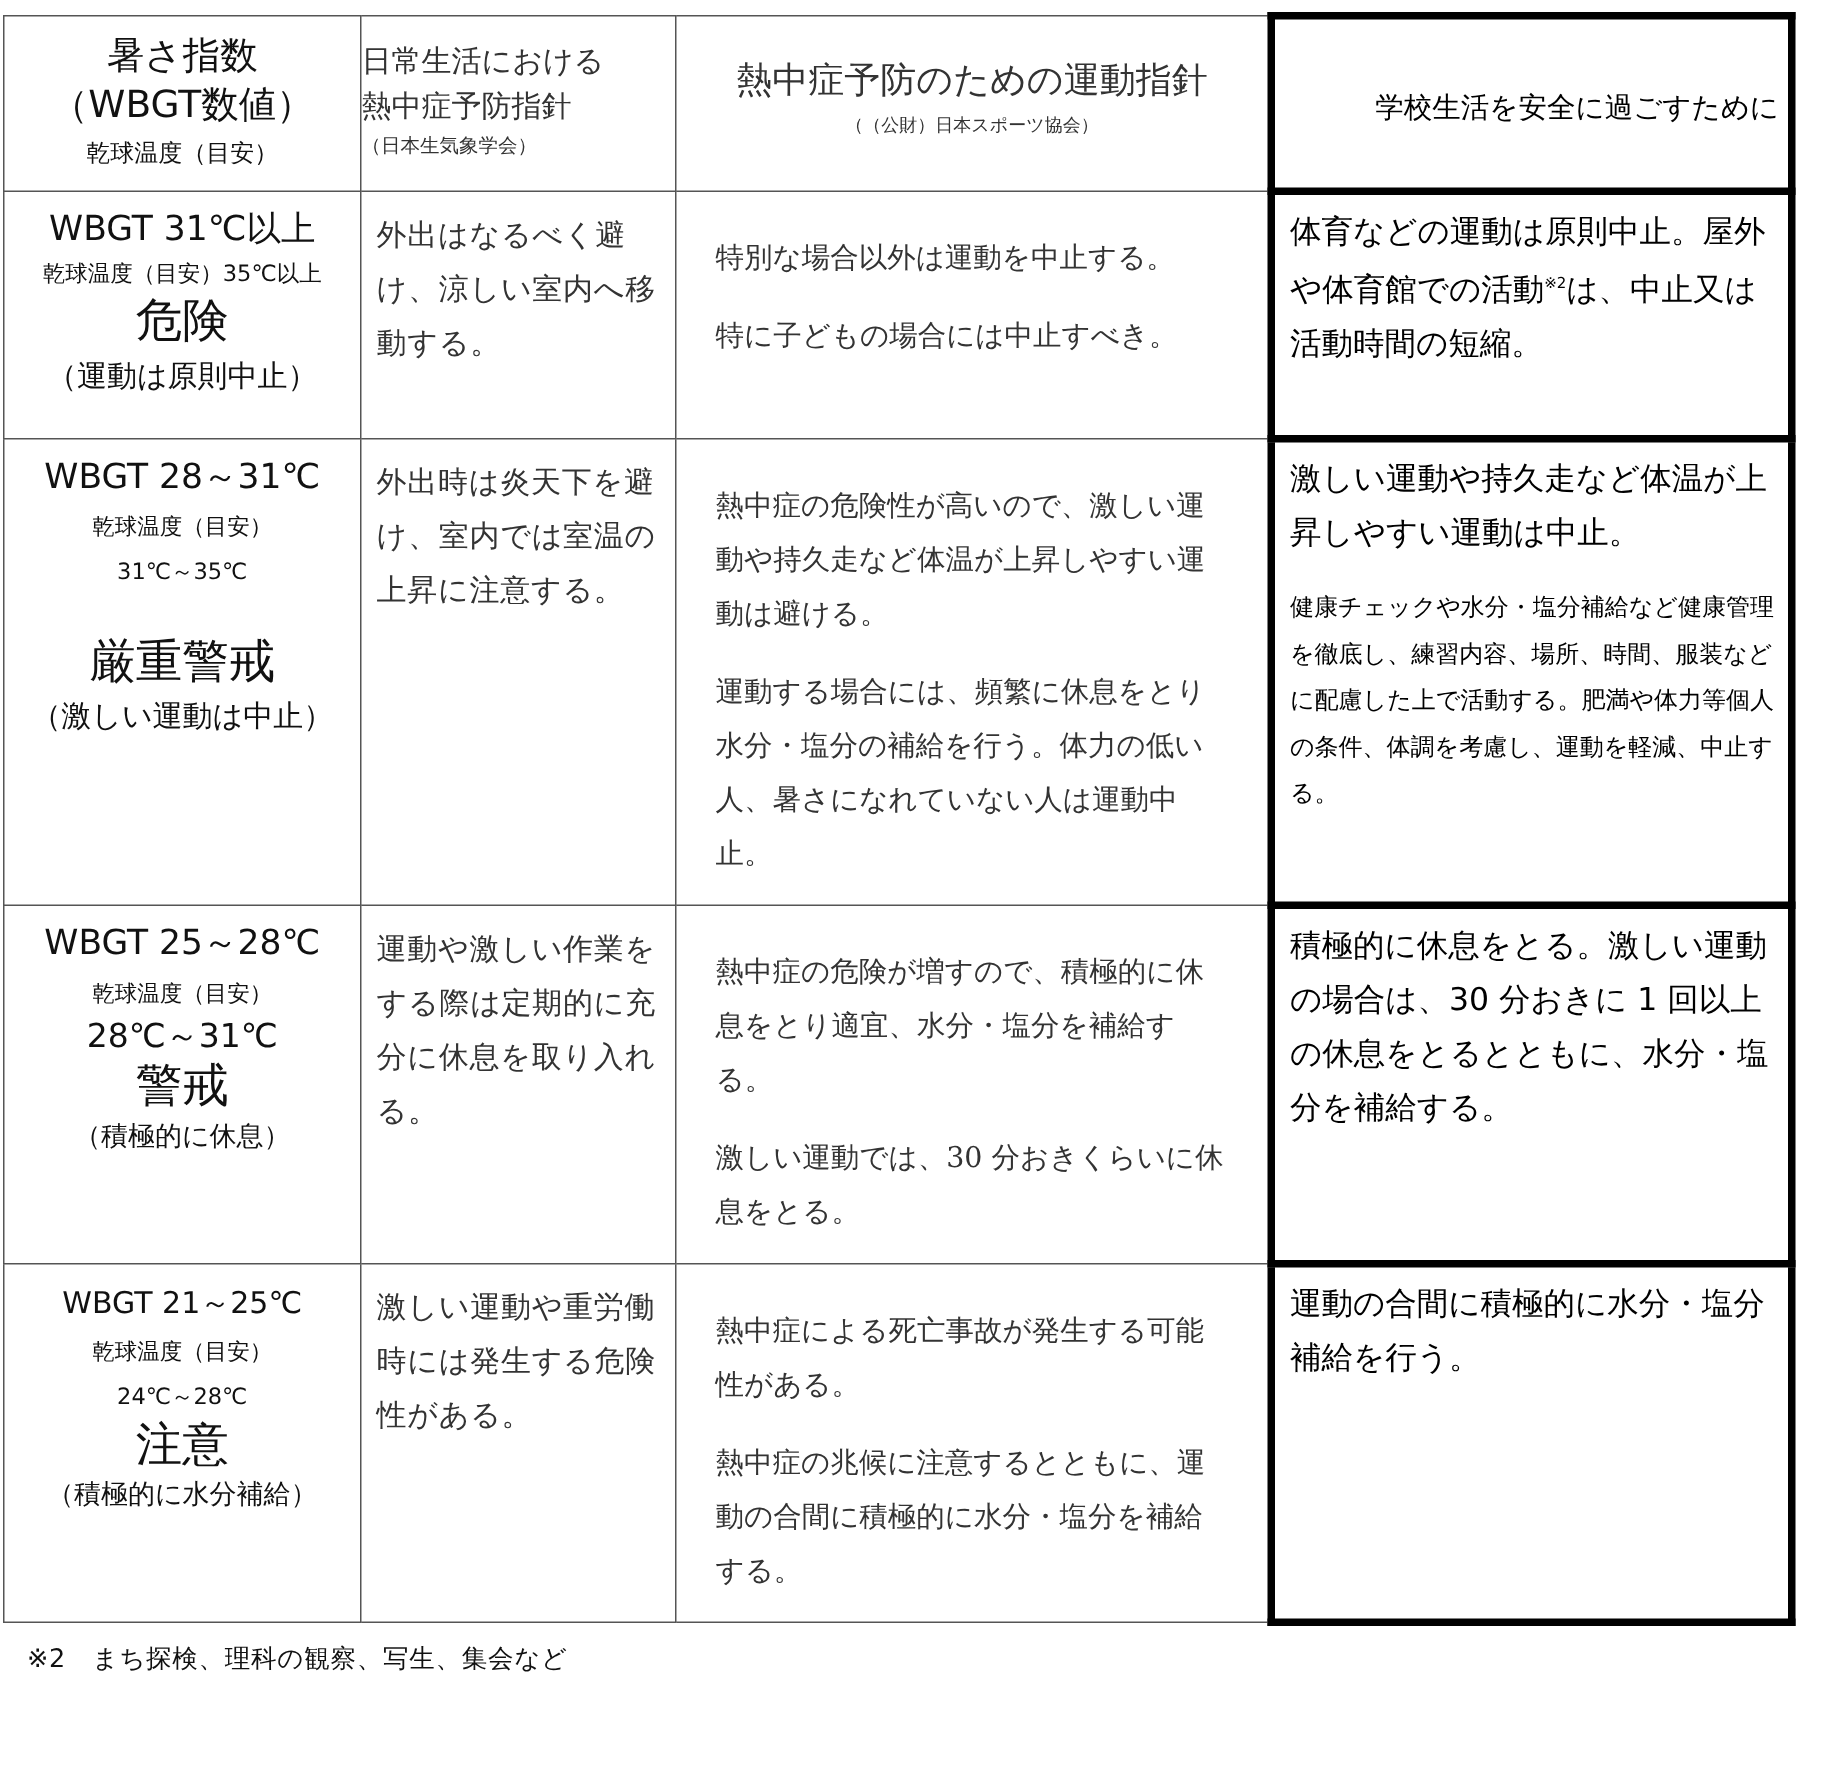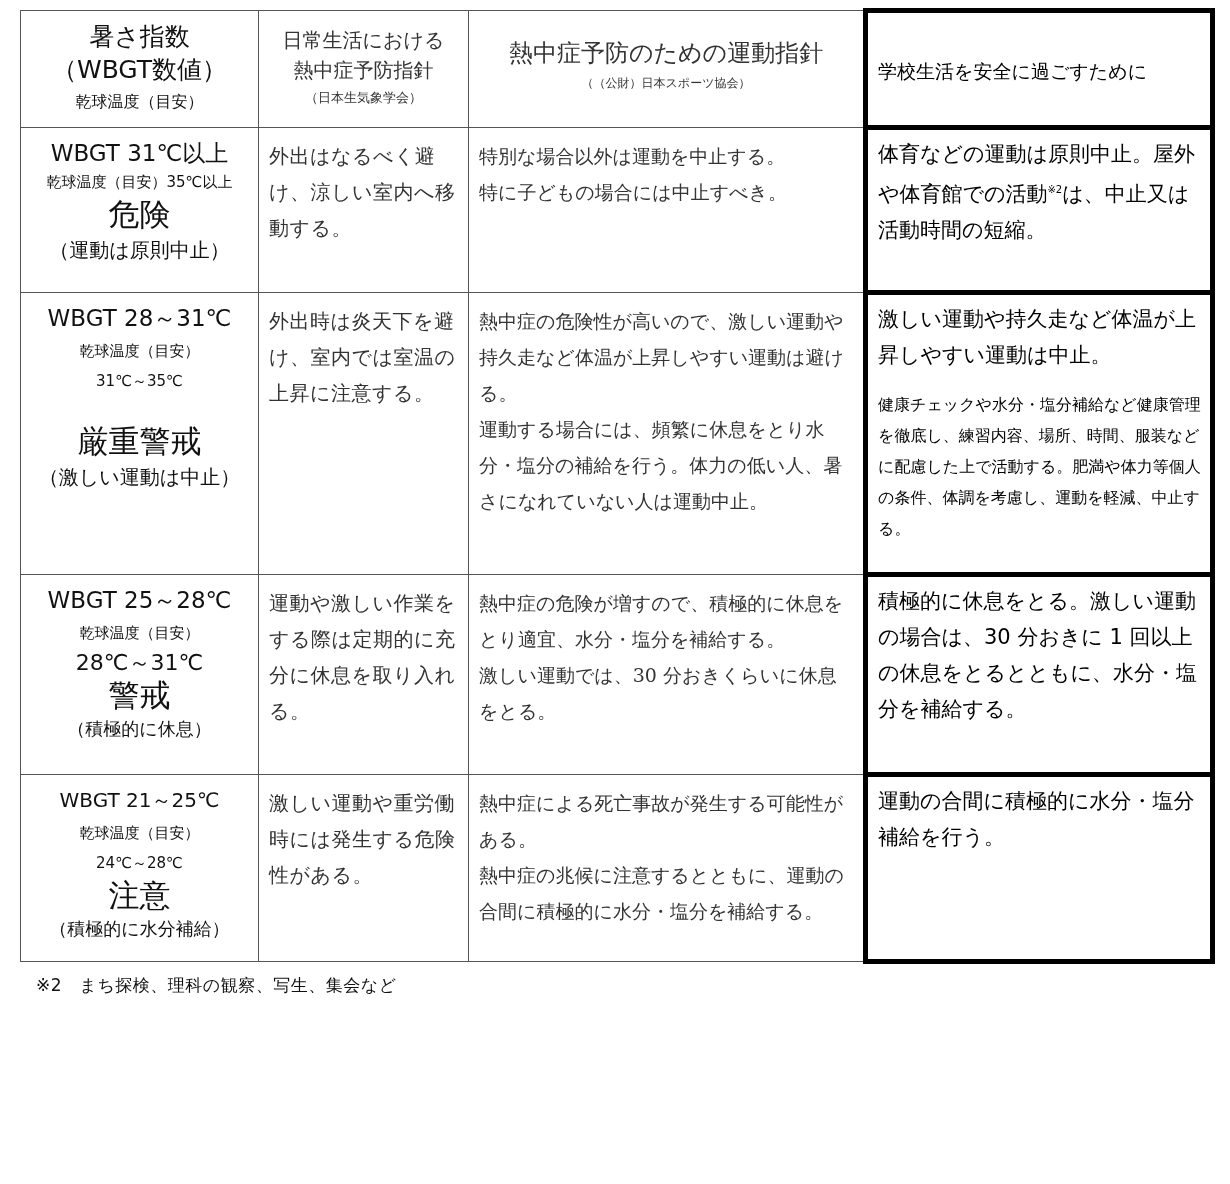--- a/index.html
+++ b/index.html
@@ -10,21 +10,21 @@
     body {
       width: 1230px;
       height: 1184px;
       position: relative;
       font-family: "DejaVu Sans", "Liberation Sans", sans-serif;
       color: #111;
       overflow: hidden;
     }
     .sheet {
       position: absolute;
-      left: 20px;
+      left: 2px;
       top: 8px;
     }
     table.guide {
       border-collapse: collapse;
       table-layout: fixed;
       width: 1192px;
     }
     table.guide td {
       border: 1.5px solid #555;
       vertical-align: top;
@@ -44,37 +44,37 @@
     
     tr.hdr td { height: 117px; }
     .hdr-c1 {
       text-align: center;
       padding-top: 10px !important;
     }
     .hdr-c1 .t1 { font-size: 25px; line-height: 32px; }
     .hdr-c1 .t2 { font-size: 25px; line-height: 34px; }
     .hdr-c1 .t3 { font-size: 16px; line-height: 30px; }
     .hdr-c2 {
-      text-align: center;
+      text-align: left;
       padding-top: 14px !important;
       color: #333;
       font-family: "DejaVu Serif", "Liberation Serif", serif;
     }
     .hdr-c2 .t1, .hdr-c2 .t2 { font-size: 20px; line-height: 30px; }
     .hdr-c2 .t3 { font-size: 13px; line-height: 26px; }
     .hdr-c3 {
       text-align: center;
       padding-top: 24px !important;
       color: #333;
       font-family: "DejaVu Serif", "Liberation Serif", serif;
     }
     .hdr-c3 .t1 { font-size: 24px; line-height: 36px; }
     .hdr-c3 .t2 { font-size: 12px; line-height: 24px; }
     .hdr-c4 {
-      text-align: left;
+      text-align: right;
       vertical-align: middle !important;
       font-size: 19px;
     }
 
     
     .lvl {
       text-align: center;
       padding-top: 8px !important;
     }
     .lvl .wbgt { font-size: 23px; line-height: 34px; }
@@ -98,21 +98,21 @@
     }
 
     
     .exercise {
       padding: 10px 8px 0 10px !important;
       font-family: "DejaVu Serif", "Liberation Serif", serif;
       color: #333;
       font-size: 19px;
       line-height: 36px;
     }
-    .exercise p { margin: 0; }
+    .exercise p { margin: 16px; }
 
     
     .school {
       padding: 6px 6px 0 10px !important;
       color: #000;
     }
     .school .main { font-size: 21px; line-height: 36px; margin: 0; }
     .school .detail { font-size: 16px; line-height: 31px; margin: 16px 0 0 0; }
     .school sup { font-size: 10px; }
 

